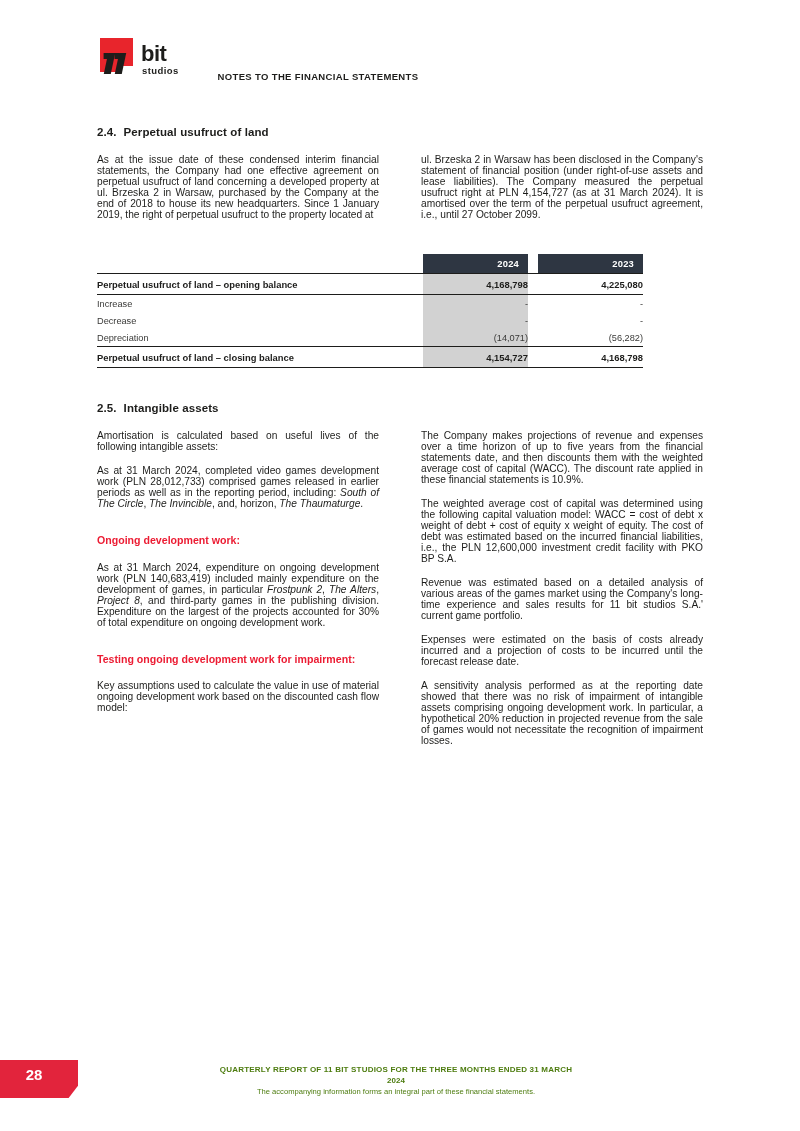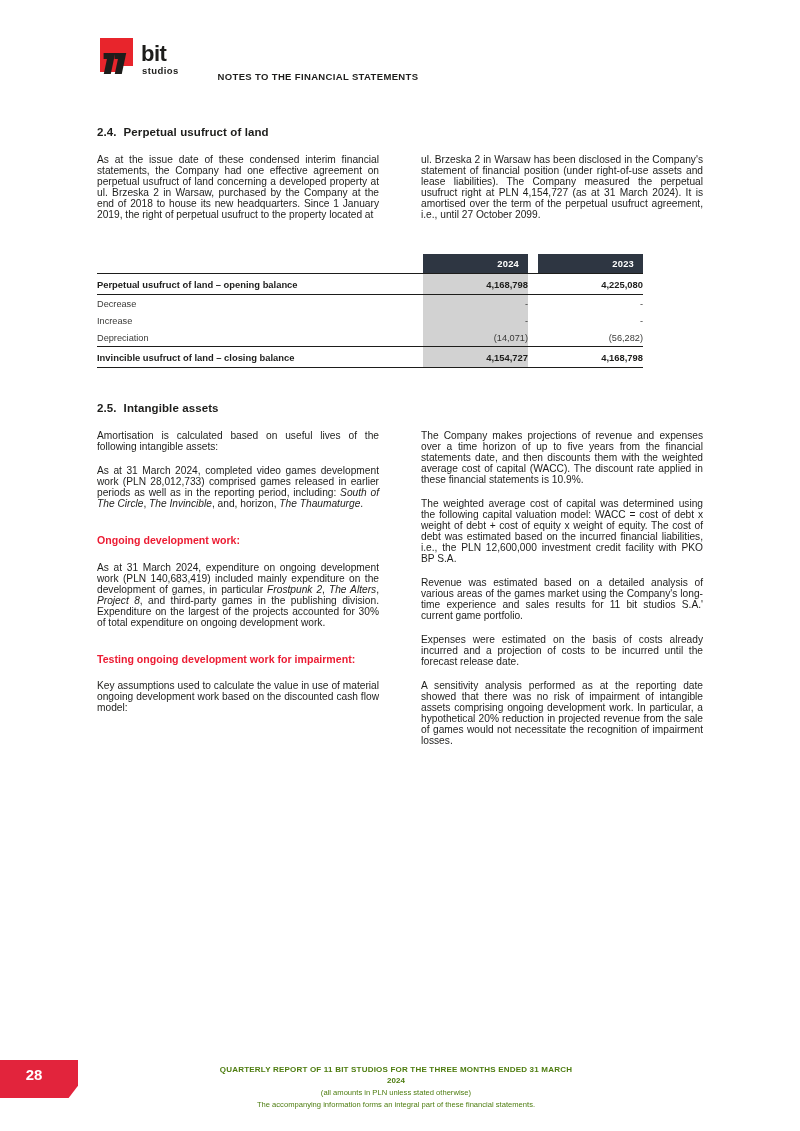--- a/index.html
+++ b/index.html
@@ -302,39 +302,39 @@
         </tr>
       </thead>
       <tbody>
         <tr class="total">
           <td class="label">Perpetual usufruct of land – opening balance</td>
           <td class="num shade">4,168,798</td>
           <td class="gapcell"></td>
           <td class="num">4,225,080</td>
         </tr>
         <tr class="plain">
+          <td class="label">Increase</td>
+          <td class="num shade">-</td>
+          <td class="gapcell"></td>
+          <td class="num">-</td>
+        </tr>
+        <tr class="plain">
           <td class="label">Decrease</td>
-          <td class="num shade">-</td>
-          <td class="gapcell"></td>
-          <td class="num">-</td>
-        </tr>
-        <tr class="plain">
-          <td class="label">Increase</td>
           <td class="num shade">-</td>
           <td class="gapcell"></td>
           <td class="num">-</td>
         </tr>
         <tr class="plain last">
           <td class="label">Depreciation</td>
           <td class="num shade">(14,071)</td>
           <td class="gapcell"></td>
           <td class="num">(56,282)</td>
         </tr>
         <tr class="total">
-          <td class="label">Invincible usufruct of land – closing balance</td>
+          <td class="label">Perpetual usufruct of land – closing balance</td>
           <td class="num shade">4,154,727</td>
           <td class="gapcell"></td>
           <td class="num">4,168,798</td>
         </tr>
       </tbody>
     </table>
   </div>
 
   <div class="section-head" style="margin-top:34px;">
     <span class="num">2.5.</span><span>Intangible assets</span>
@@ -367,16 +367,15 @@
 
   </div>
 </div>
 
 <div class="footer">
   <div class="page-tab"></div>
   <div class="page-num">28</div>
   <div class="footer-lines">
     <div class="f1">QUARTERLY REPORT OF 11 BIT STUDIOS FOR THE THREE MONTHS ENDED 31 MARCH</div>
     <div class="f2">2024</div>
-    <div class="f3">(all amounts in PLN unless stated otherwise)</div>
     <div class="f4">The accompanying information forms an integral part of these financial statements.</div>
   </div>
 </div>
 
 </body></html>

